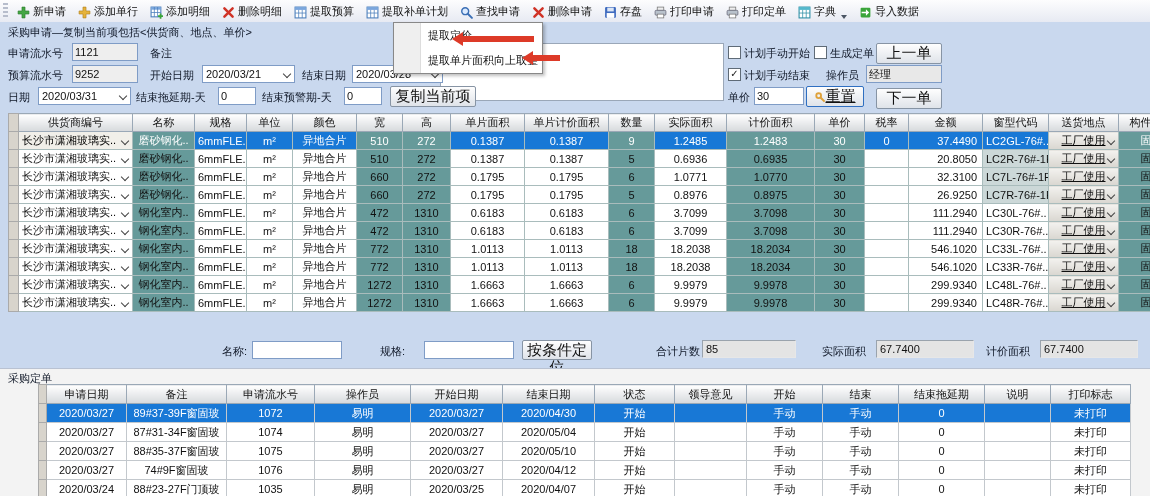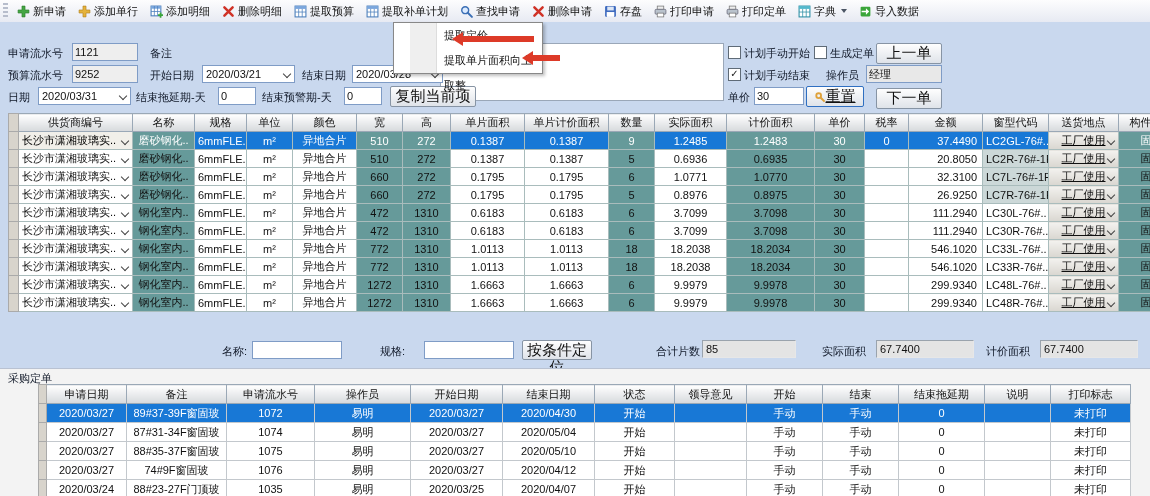--- a/index.html
+++ b/index.html
@@ -5,21 +5,21 @@
   html,body{margin:0;padding:0;background:#fff;}
   #page{position:relative;width:1150px;height:496px;overflow:hidden;
         font-family:"Liberation Sans",sans-serif;font-size:11px;color:#111;
         background:#fff;}
   
   .toolbar{position:absolute;left:0;top:0;width:1150px;height:22px;
            background:linear-gradient(#fdfdfe,#e7eaf3);border-bottom:1px solid #c2c9d8;
            display:flex;align-items:center;white-space:nowrap;}
   .grip{width:5px;height:16px;margin:0 3px;
         background:repeating-linear-gradient(#b7bdcc 0 2px,transparent 2px 4px);}
-  .tbtn{display:inline-flex;align-items:center;gap:3px;padding:2px 5px;height:16px;
+  .tbtn{display:inline-flex;align-items:flex-end;gap:3px;padding:2px 5px;height:16px;
         border:1px solid transparent;border-radius:2px;cursor:default;}
   .tbtn.active{background:#dce7f7;border:1px solid #7a96bd;}
   .tbtn .ic{width:13px;height:13px;display:inline-block;}
   .tbtn svg{display:block;}
   .dd{width:0;height:0;border-left:3px solid transparent;border-right:3px solid transparent;
       border-top:4px solid #4b5564;margin-left:2px;}
   
   .bluepanel{position:absolute;left:0;top:22px;width:1150px;height:346px;background:#c9d8ee;}
   .lbl{position:absolute;color:#101828;}
   .tin{position:absolute;height:16px;border:1px solid #7f9cc6;background:#fff;
@@ -33,21 +33,21 @@
   .btn{position:absolute;height:19px;border:1px solid #8794a4;border-radius:2px;
        background:linear-gradient(#fefefe,#dfe3e9);font-size:15px;line-height:17px;
        text-align:center;cursor:default;}
   .btn.focus{border:1px solid #2f6fc1;}
   .cbx{position:absolute;width:11px;height:11px;border:1px solid #5f6b77;background:#fff;
        font-size:10px;line-height:10px;text-align:center;color:#222;}
   .ta{position:absolute;background:#fff;border:1px solid #9aa7b8;}
   
   .menu{position:absolute;left:393px;top:22px;width:148px;background:#fff;
         border:1px solid #888;box-shadow:2px 2px 3px rgba(0,0,0,.25);z-index:40;}
-  .menu .mi{position:relative;height:25px;line-height:25px;padding-left:34px;color:#111;margin-left:16px;}
+  .menu .mi{position:relative;height:25px;line-height:25px;padding-left:34px;color:#111;}
   .menu .mi::before{content:"";position:absolute;left:0;top:0;width:26px;height:100%;
         background:#efefef;border-right:1px solid #ddd;}
   .arrow{position:absolute;z-index:50;height:0;}
   .arrow .tri{position:absolute;left:0;top:-7px;width:0;height:0;
         border-top:7px solid transparent;border-bottom:7px solid transparent;
         border-right:11px solid #dd3a28;}
   .arrow .tail{position:absolute;left:10px;top:-3px;height:6px;background:#dd3a28;}
   
   table{border-collapse:collapse;table-layout:fixed;}
   .grid td,.grid th{border:1px solid #a9bcbc;height:17px;padding:0 2px;overflow:hidden;
@@ -193,20 +193,21 @@
               <rect x="1.5" y="1.5" width="9" height="9" rx="1" fill="#3aa53a"></rect>
               <path d="M3 6h4V3.8L10 6.8 7 9.8V7.6H3z" transform="translate(-.6 -.8)" fill="#fff"></path>
             </svg>
           </span>
           <span>导入数据</span>
         </span></span>
   </div>
 
   <div class="bluepanel"></div>
 
+  <span class="lbl" style="left:8px;top:25px;">采购申请—复制当前项包括&lt;供货商、地点、单价&gt;</span>
 
   <span class="lbl" style="left:8px;top:46px;">申请流水号</span>
   <span class="tin" style="left:72px;top:43px;width:60px;background:#eee;">1121</span>
   <span class="lbl" style="left:150px;top:46px;">备注</span>
   <span class="lbl" style="left:418px;top:48px;">说明</span>
   <div class="ta" style="left:440px;top:43px;width:282px;height:56px;"></div>
 
   <span class="lbl" style="left:8px;top:68px;">预算流水号</span>
   <span class="tin" style="left:72px;top:65px;width:60px;background:#eee;">9252</span>
   <span class="lbl" style="left:150px;top:68px;">开始日期</span>

